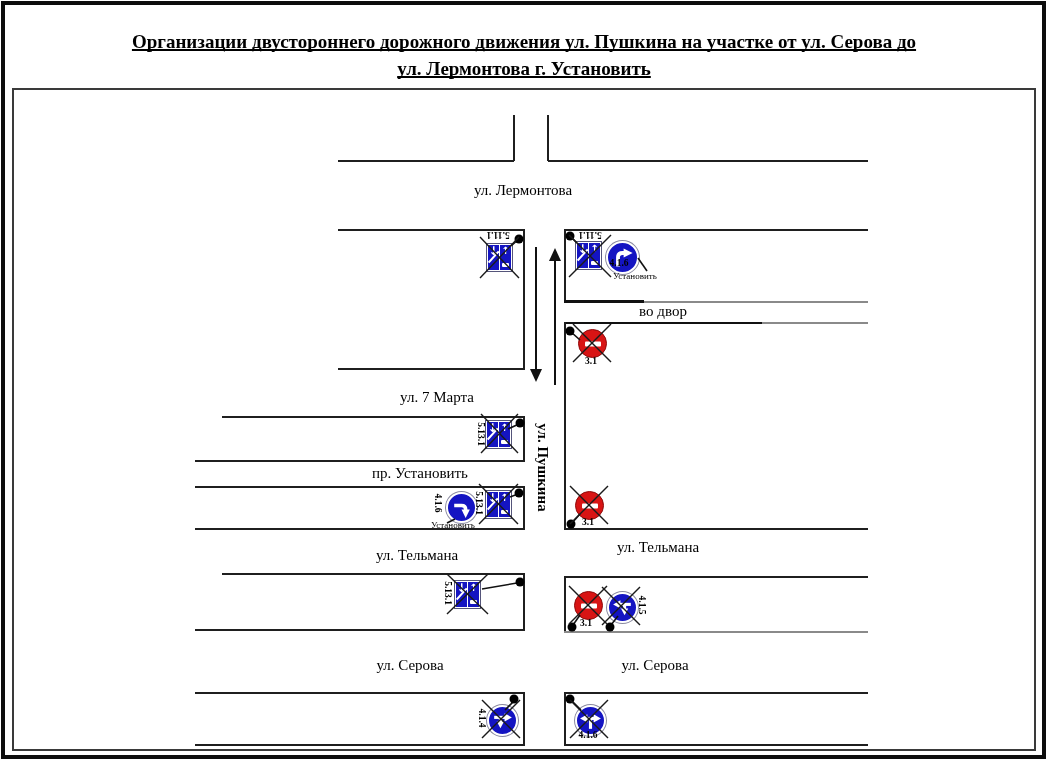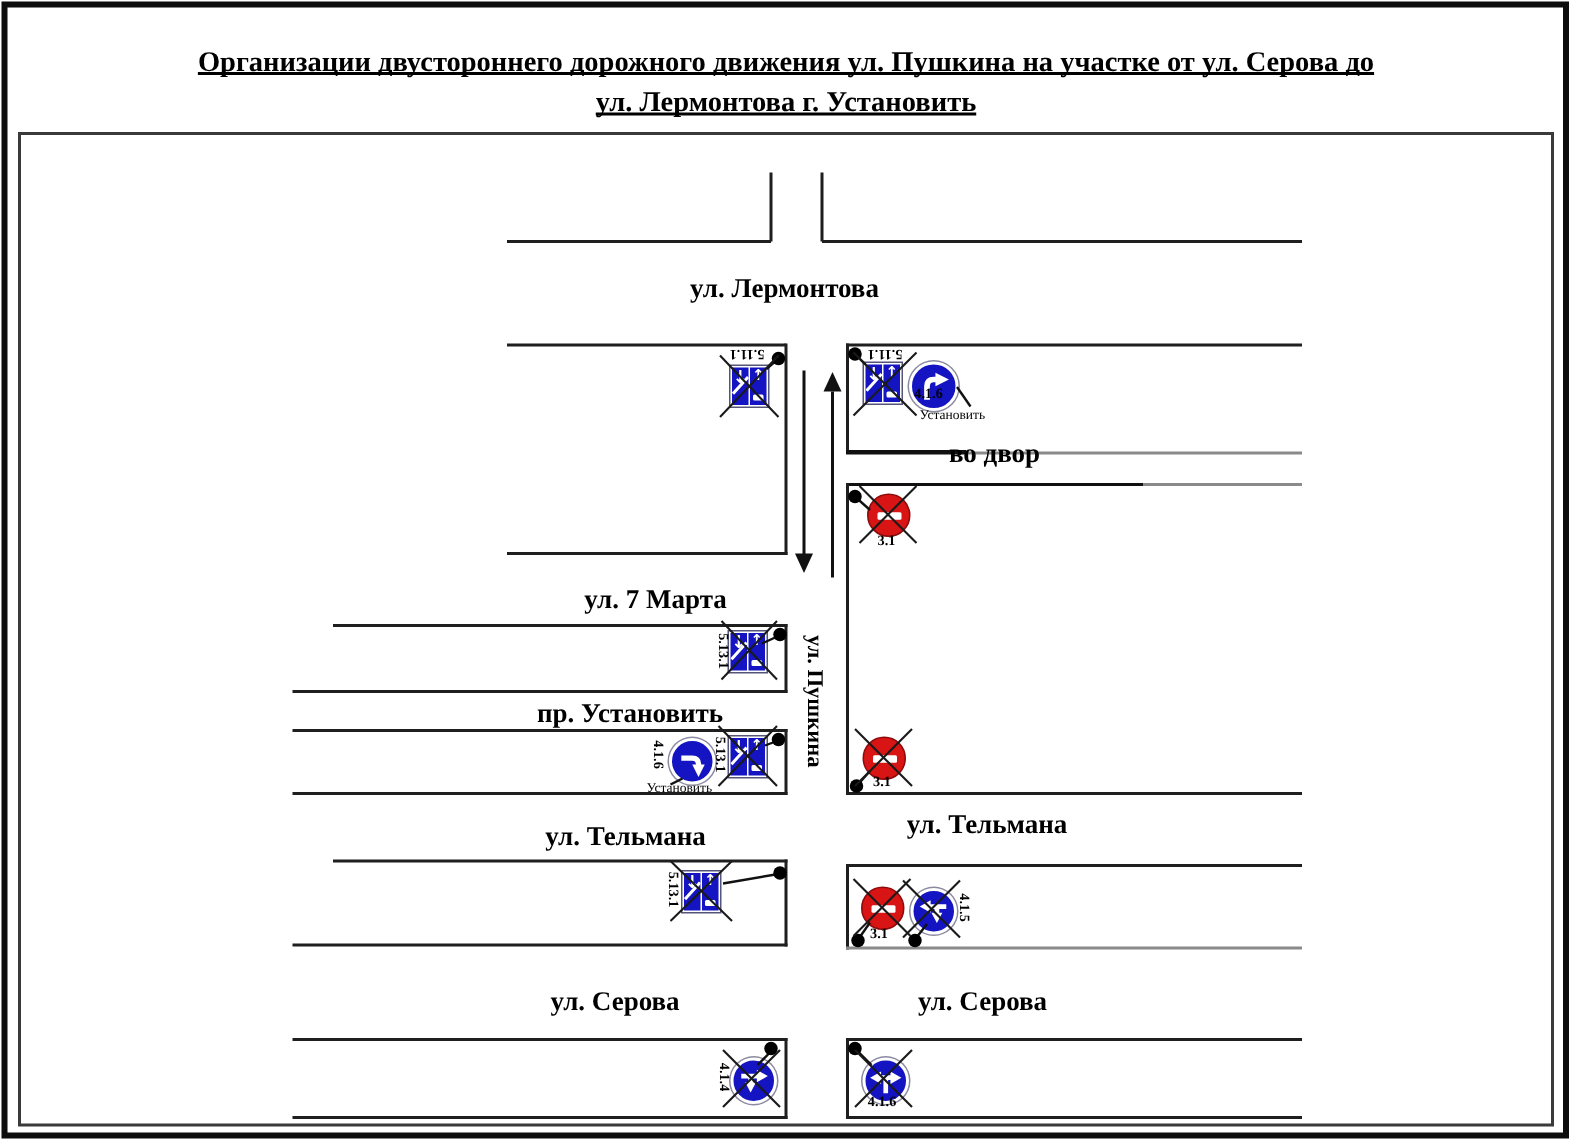--- a/index.html
+++ b/index.html
@@ -8,21 +8,21 @@
   #outer-border{position:absolute;left:1px;top:1px;right:2px;bottom:2px;border:4px solid #0d0d0d;pointer-events:none;}
   #inner-border{position:absolute;left:12px;top:88px;width:1020px;height:659px;border:2px solid #3a3a3a;}
   .ttl{position:absolute;left:0;width:100%;text-align:center;font-weight:bold;
        text-decoration:underline;text-decoration-skip-ink:none;text-decoration-thickness:2px;}
   .ttl1{top:5px;font-size:20px;}
   .ttl2{top:31px;font-size:19px;}
   .ttl3{top:58px;font-size:19px;}
   .hl{position:absolute;height:2px;background:#1f1f1f;}
   .vl{position:absolute;width:2px;background:#1f1f1f;}
   .gray{background:#8a8a8a;}
-  .street{position:absolute;font-size:18px;font-weight:bold;white-space:nowrap;transform:translateX(-50%);}
+  .street{position:absolute;font-size:15px;font-weight:normal;white-space:nowrap;transform:translateX(-50%);}
   .vstreet{position:absolute;font-size:15px;font-weight:bold;white-space:nowrap;transform:rotate(90deg);transform-origin:center;}
   .shaft{position:absolute;width:2px;background:#111;}
   .ah{position:absolute;width:0;height:0;border-left:6px solid transparent;border-right:6px solid transparent;}
   .ah.down{border-top:13px solid #111;}
   .ah.up{border-bottom:13px solid #111;}
   .bus-sign{position:absolute;width:27px;height:29px;background:#fff;border:1px solid #55557a;
             box-sizing:border-box;display:flex;gap:1px;padding:1px;z-index:2;}
   .bus-panel{flex:1;background:#1414c2;position:relative;color:#fff;display:flex;flex-direction:column;
              align-items:center;justify-content:flex-start;overflow:hidden;}
   .pa{font-family:"DejaVu Sans",sans-serif;font-weight:bold;font-size:12px;line-height:13px;}
@@ -87,21 +87,21 @@
   <div class="hl" style="left:564px;top:692px;width:304px"></div>
   <div class="vl" style="left:564px;top:692px;height:54px"></div>
   <div class="hl" style="left:564px;top:744px;width:304px"></div>
 
   <div class="shaft" style="left:535px;top:247px;height:123px"></div>
   <div class="ah down" style="left:530px;top:369px"></div>
   <div class="shaft" style="left:554px;top:261px;height:124px"></div>
   <div class="ah up" style="left:549px;top:248px"></div>
 
   <div class="street" style="left:523px;top:182px">ул. Лермонтова</div>
-  <div class="street" style="left:663px;top:292px">во двор</div>
+  <div class="street" style="left:663px;top:303px">во двор</div>
   <div class="street" style="left:437px;top:389px">ул. 7 Марта</div>
   <div class="street" style="left:420px;top:465px">пр. Установить</div>
   <div class="street" style="left:417px;top:547px">ул. Тельмана</div>
   <div class="street" style="left:658px;top:539px">ул. Тельмана</div>
   <div class="street" style="left:410px;top:657px">ул. Серова</div>
   <div class="street" style="left:655px;top:657px">ул. Серова</div>
   <div class="vstreet" style="left:496px;top:459px;width:92px;text-align:center">ул. Пушкина</div>
 
   <div class="code r180" style="left:483px;top:230px;width:30px">5.11.1</div>
   <div class="bus-sign" style="left:486px;top:243px">

